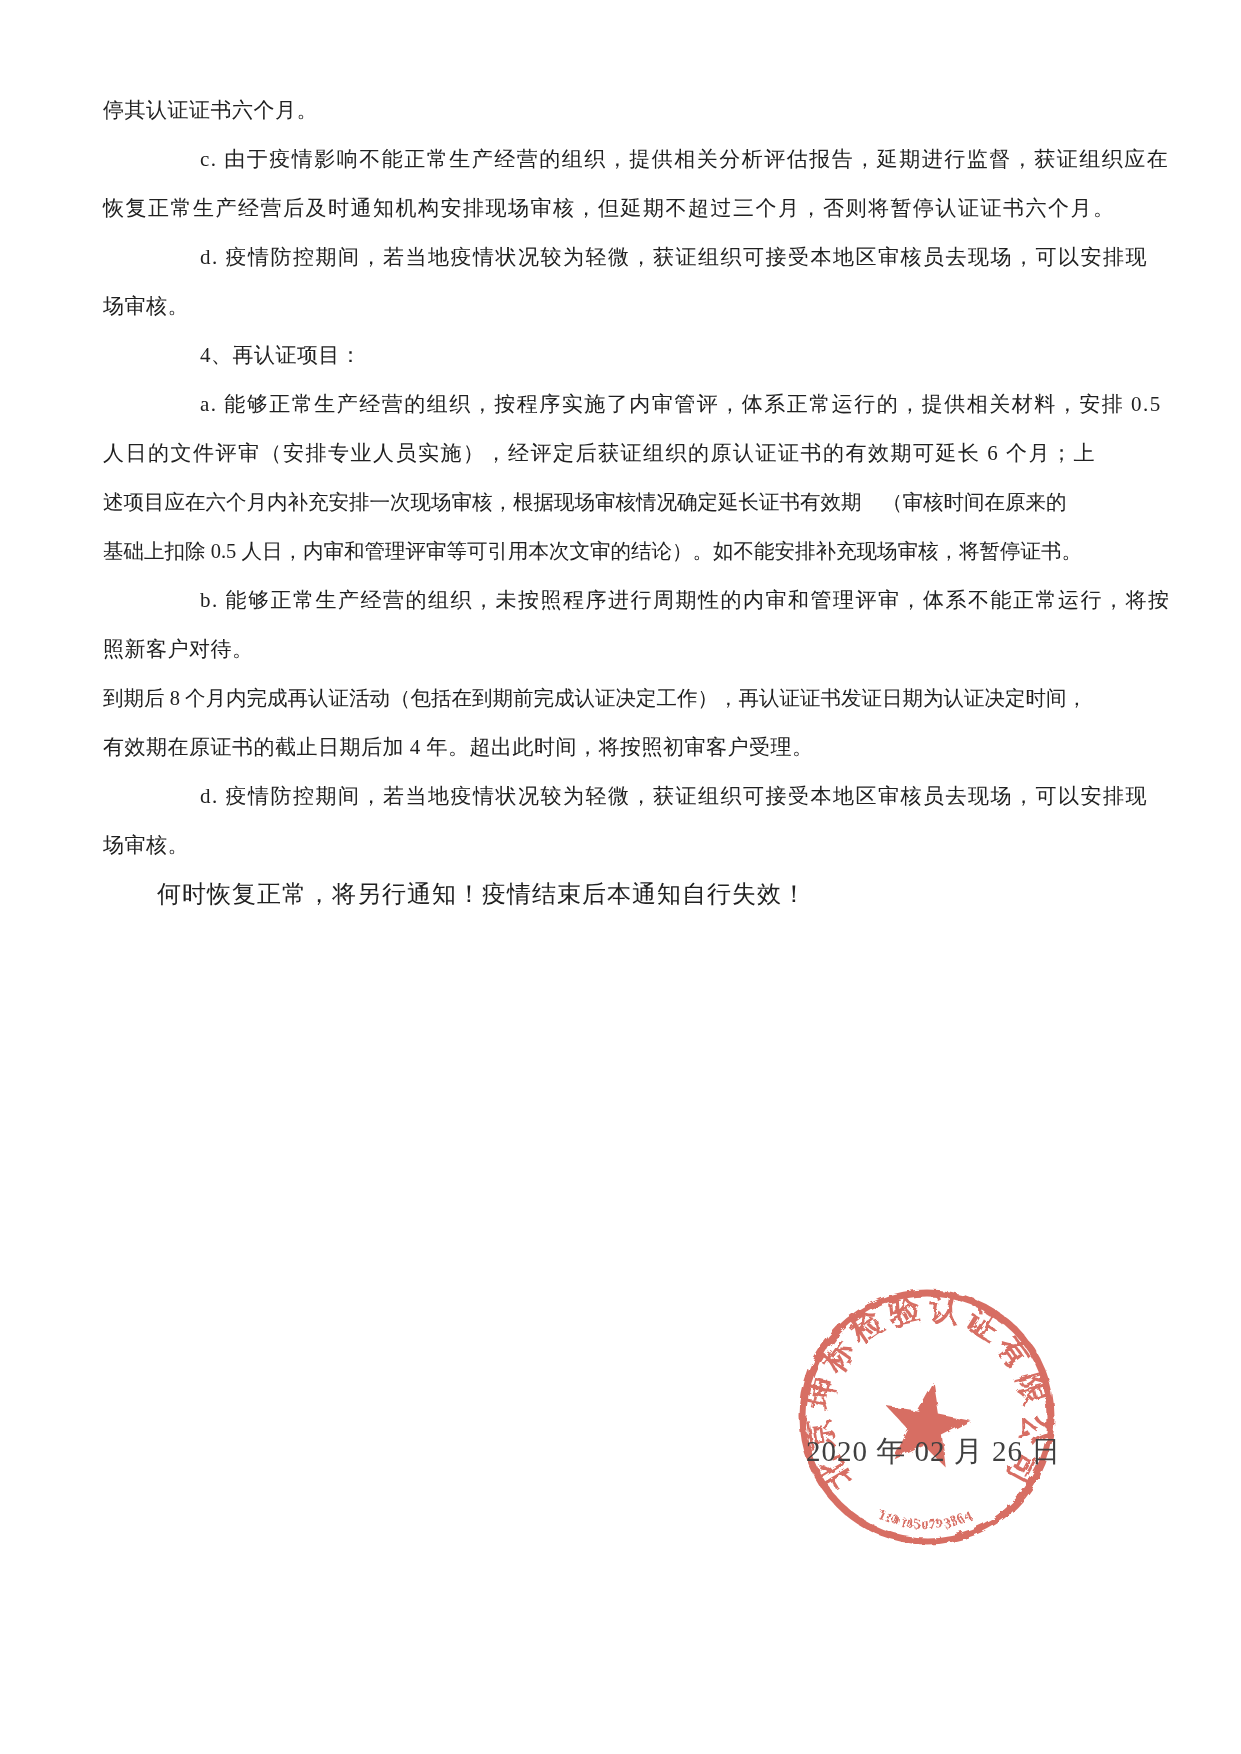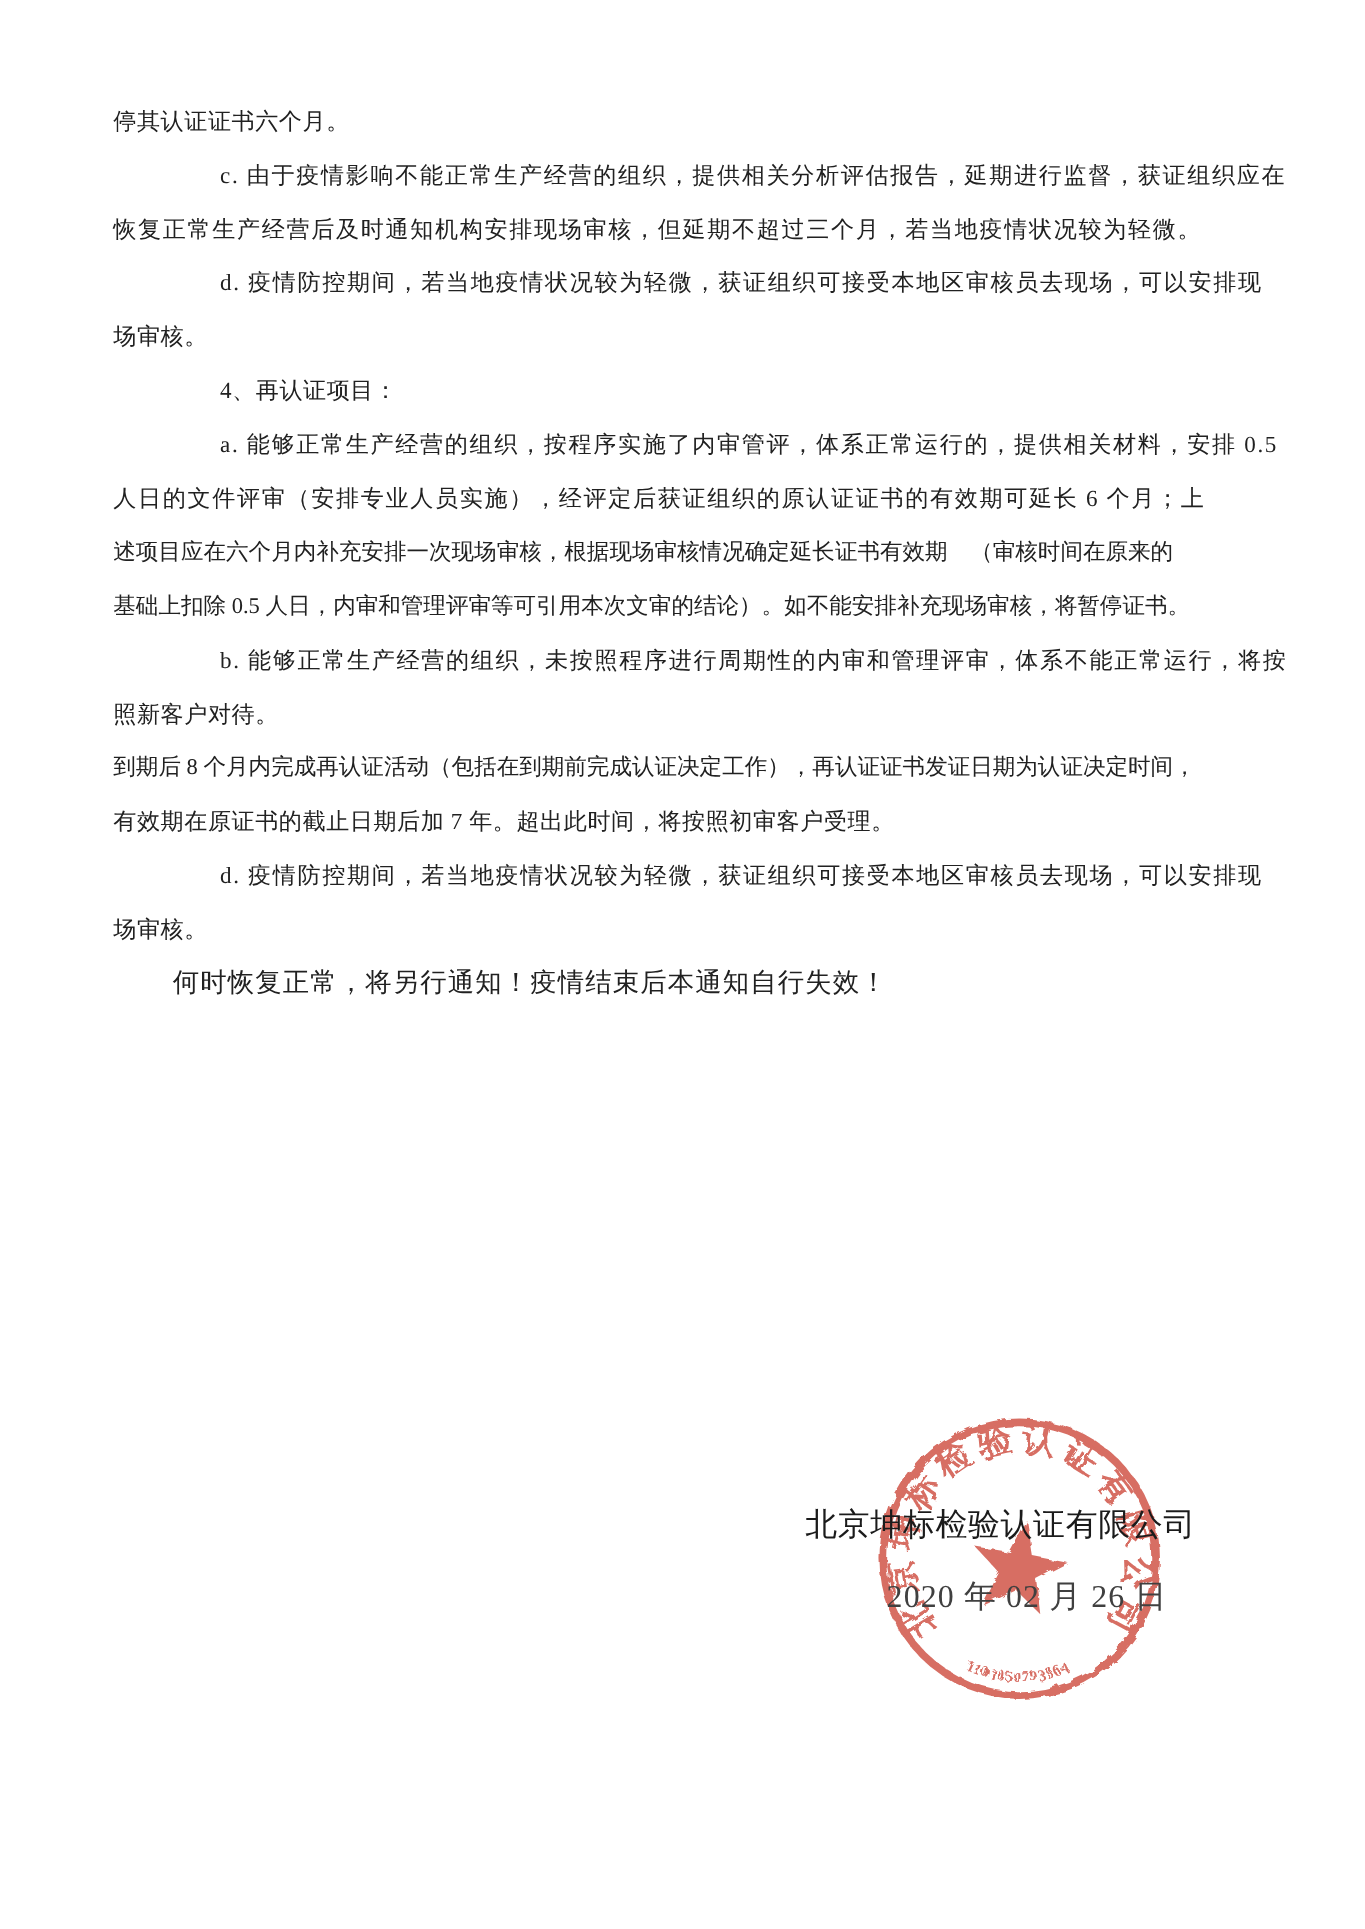--- a/index.html
+++ b/index.html
@@ -33,32 +33,32 @@
   .seal text{font-family:"Liberation Serif","DejaVu Serif",serif;font-weight:bold;}
 </style>
 </head>
 <body>
 
 <div class="page">
 
   <div class="textcol">
     <div class="line">停其认证证书六个月。</div>
     <div class="line ind s15">c. 由于疫情影响不能正常生产经营的组织，提供相关分析评估报告，延期进行监督，获证组织应在</div>
-    <div class="line s15">恢复正常生产经营后及时通知机构安排现场审核，但延期不超过三个月，若当地疫情状况较为轻微。</div>
+    <div class="line s15">恢复正常生产经营后及时通知机构安排现场审核，但延期不超过三个月，否则将暂停认证证书六个月。</div>
     <div class="line ind s15">d. 疫情防控期间，若当地疫情状况较为轻微，获证组织可接受本地区审核员去现场，可以安排现</div>
     <div class="line">场审核。</div>
     <div class="line ind">4、再认证项目：</div>
     <div class="line ind s15">a. 能够正常生产经营的组织，按程序实施了内审管评，体系正常运行的，提供相关材料，安排 0.5</div>
     <div class="line s15">人日的文件评审（安排专业人员实施），经评定后获证组织的原认证证书的有效期可延长 6 个月；上</div>
     <div class="line dense">述项目应在六个月内补充安排一次现场审核，根据现场审核情况确定延长证书有效期　（审核时间在原来的</div>
     <div class="line dense">基础上扣除 0.5 人日，内审和管理评审等可引用本次文审的结论）。如不能安排补充现场审核，将暂停证书。</div>
     <div class="line ind s15">b. 能够正常生产经营的组织，未按照程序进行周期性的内审和管理评审，体系不能正常运行，将按</div>
     <div class="line">照新客户对待。</div>
     <div class="line dense">到期后 8 个月内完成再认证活动（包括在到期前完成认证决定工作），再认证证书发证日期为认证决定时间，</div>
-    <div class="line">有效期在原证书的截止日期后加 7 年。超出此时间，将按照初审客户受理。</div>
+    <div class="line">有效期在原证书的截止日期后加 4 年。超出此时间，将按照初审客户受理。</div>
     <div class="line ind s15">d. 疫情防控期间，若当地疫情状况较为轻微，获证组织可接受本地区审核员去现场，可以安排现</div>
     <div class="line">场审核。</div>
     <div class="line closing">何时恢复正常，将另行通知！疫情结束后本通知自行失效！</div>
   </div>
 
   <svg class="seal" viewBox="0 0 280 280" xmlns="http://www.w3.org/2000/svg" aria-hidden="true">
     <defs>
       <filter id="rough" x="-10%" y="-10%" width="120%" height="120%">
         <feTurbulence type="fractalNoise" baseFrequency="0.09" numOctaves="3" seed="7" result="n"></feTurbulence>
         <feDisplacementMap in="SourceGraphic" in2="n" scale="6"></feDisplacementMap>
@@ -71,16 +71,15 @@
         <textPath href="#sealArcTop" startOffset="0" textLength="440" lengthAdjust="spacing">北京坤标检验认证有限公司</textPath>
       </text>
       <path fill="#cf4f43" d="M146.8 105.7 L151.9 137.5 L183.6 143.7 L154.9 158.5 L158.7 190.4 L135.9 167.7 L106.6 181.3 L121.2 152.5 L99.3 128.9 L131.1 133.8 Z"></path>
       <path id="sealArcBottom" d="M 89.1 239.8 A 112 112 0 0 0 190.9 239.8" fill="none"></path>
       <text font-size="13.5" fill="#cf4f43">
         <textPath href="#sealArcBottom" startOffset="2" textLength="98" lengthAdjust="spacing">1101050793864</textPath>
       </text>
     </g>
   </svg>
 
-  <div class="sig-company">北京坤标检验认证有限公司</div>
   <div class="sig-date">2020 年 02 月 26 日</div>
 
 </div>
 
 </body></html>

